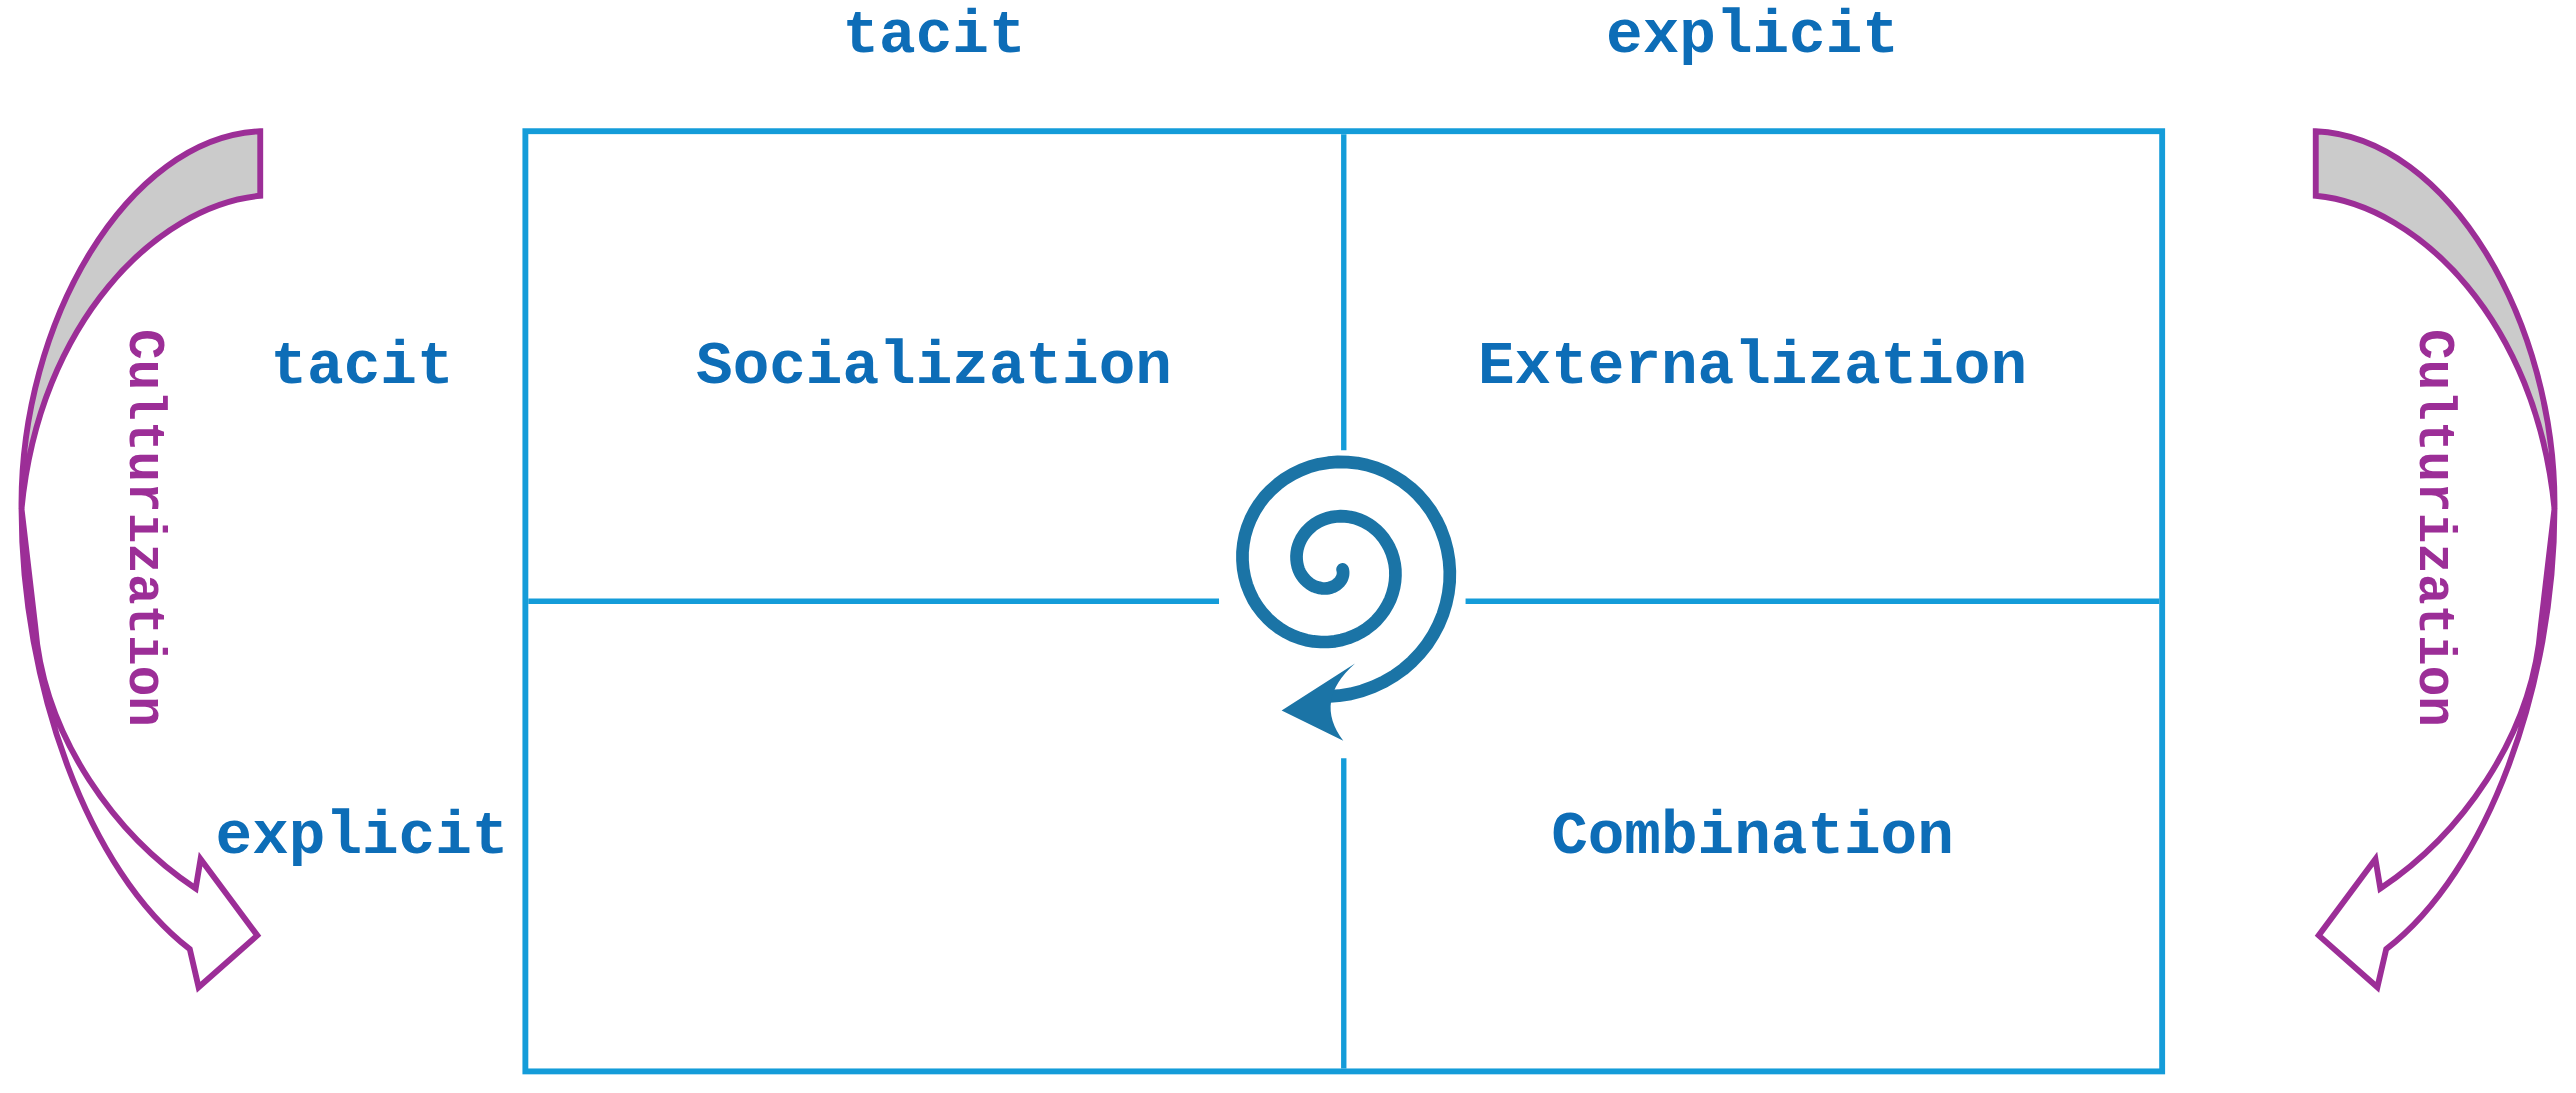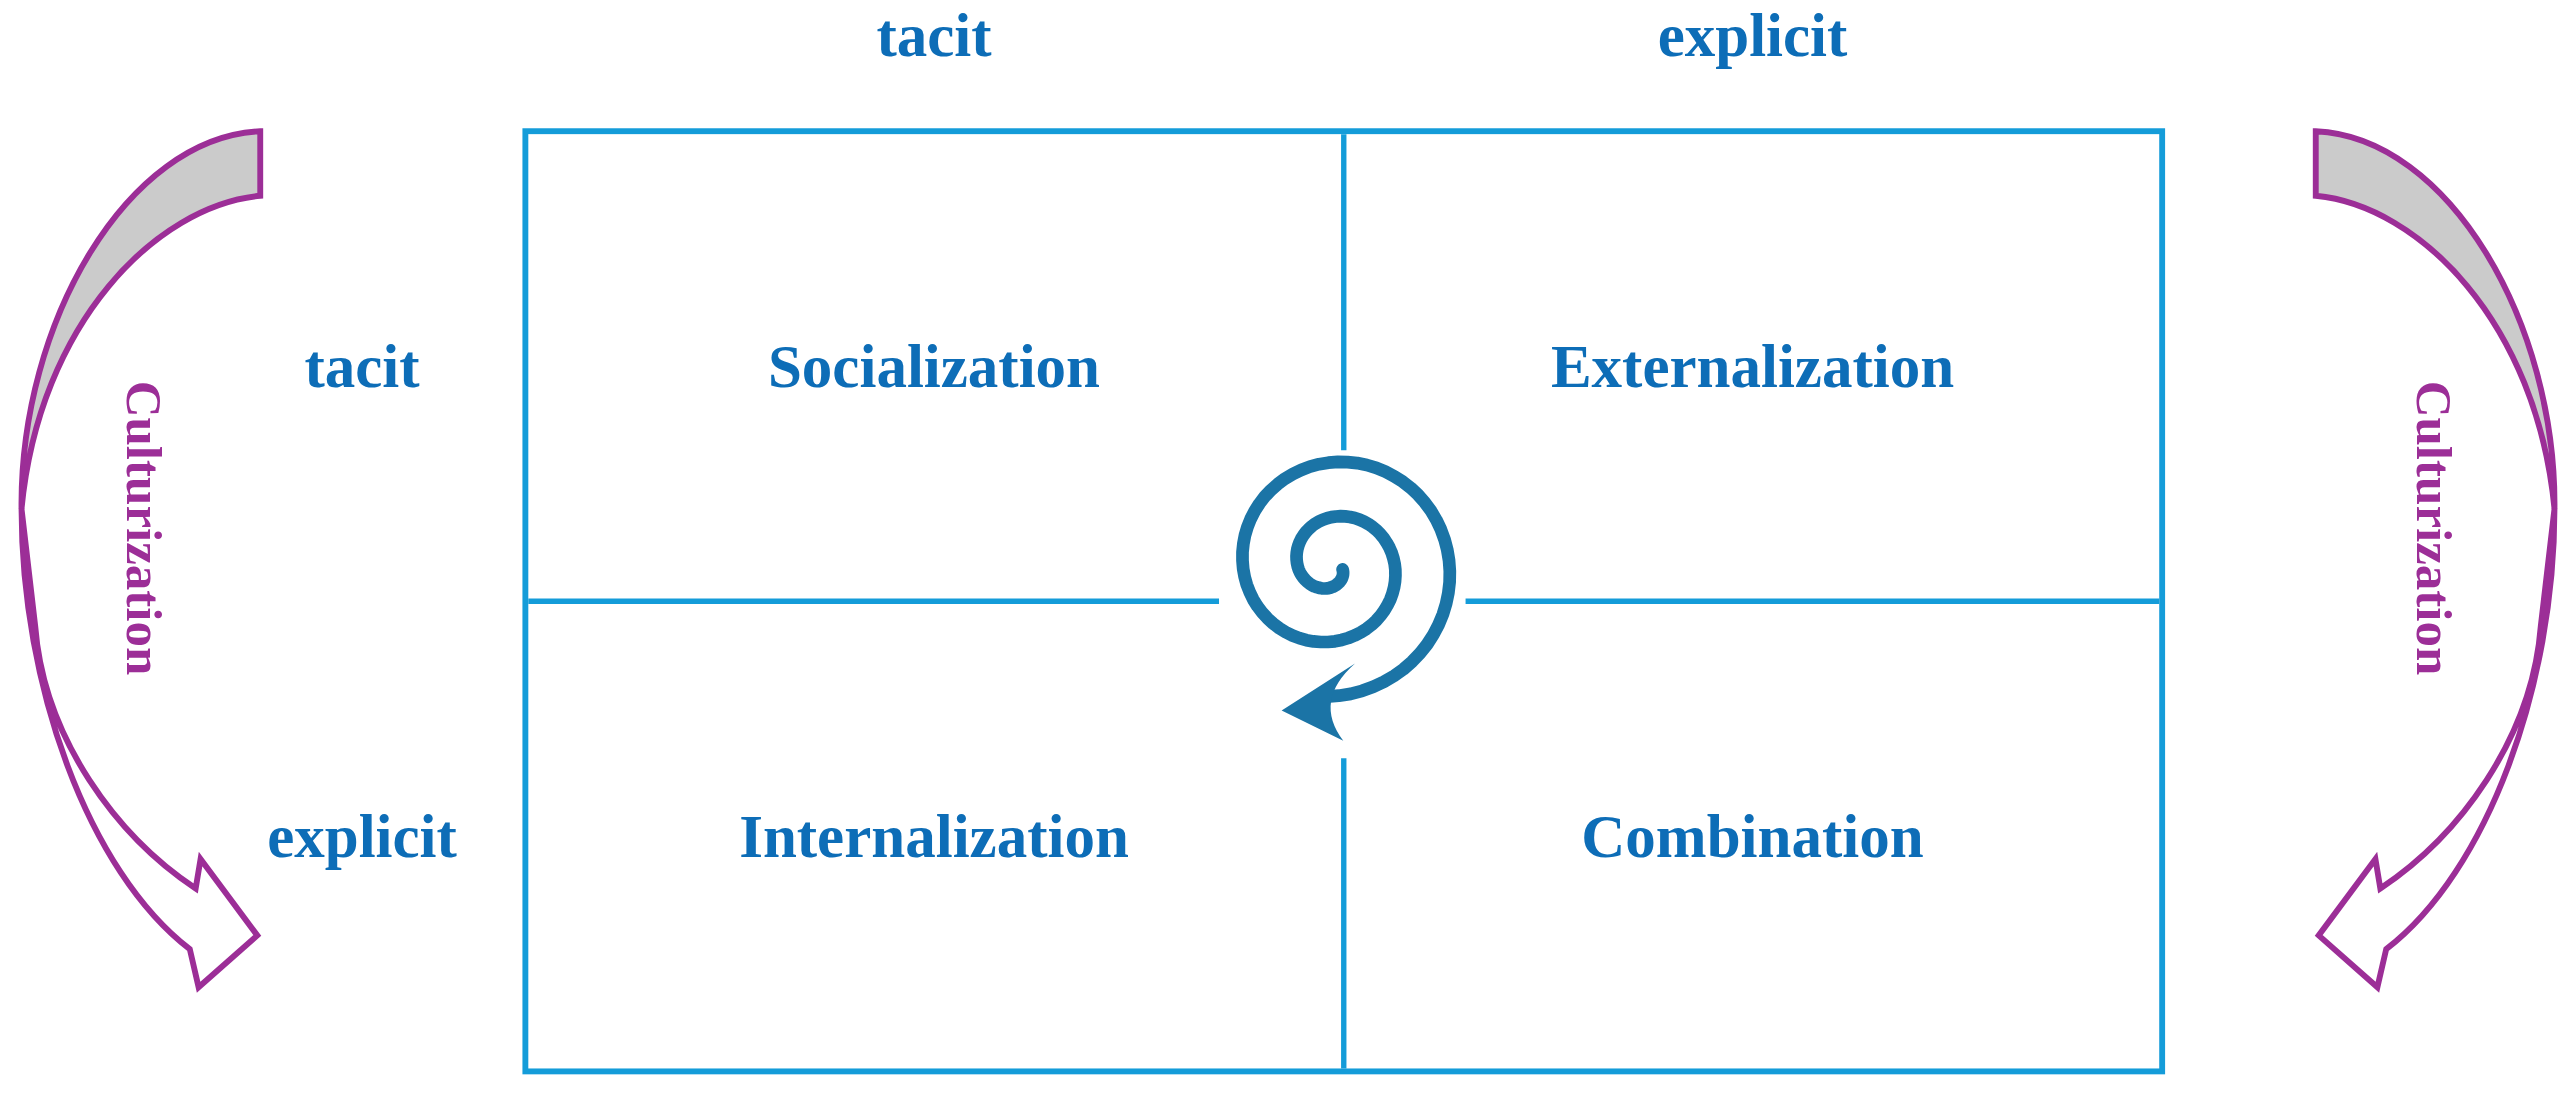--- a/index.html
+++ b/index.html
@@ -1,20 +1,20 @@
 <!DOCTYPE html>
 <html style="--label_blue: #0D6DB7; --matrix_border_blue: #149CD9; --spiral_blue: #1B74A6; --culturization_purple: #9C2E97; --arrow_gray_fill: #CBCBCB; --background: #FFFFFF;"><head>
 <meta charset="utf-8">
 <style>
   html,body{margin:0;padding:0;background:#fff;}
   #canvas{
     position:relative;
     width:2576px;height:1094px;
     background:var(--background,#fff);
-    font-family:Liberation Serif, serif;
+    font-family:Liberation Mono, monospace;
     overflow:hidden;
   }
   #gfx{position:absolute;left:0;top:0;width:2576px;height:1094px;}
   .grid-stroke{stroke:var(--matrix_border_blue);fill:none;}
   .spiral-stroke{stroke:var(--spiral_blue);fill:none;stroke-linecap:round;stroke-linejoin:round;}
   .spiral-head{fill:var(--spiral_blue);stroke:none;}
   .arc-gray{fill:var(--arrow_gray_fill);stroke:var(--culturization_purple);stroke-width:6;stroke-linejoin:miter;}
   .arc-white{fill:#ffffff;stroke:var(--culturization_purple);stroke-width:6;stroke-linejoin:miter;}
   .lbl{
     position:absolute;display:flex;align-items:center;justify-content:center;
@@ -55,20 +55,19 @@
   </svg>
 
   <div class="lbl" style="left:525px;top:2px;width:818px;height:67px;">tacit</div>
   <div class="lbl" style="left:1343px;top:2px;width:819px;height:67px;">explicit</div>
 
   <div class="lbl" style="left:230px;top:333px;width:264px;height:67px;">tacit</div>
   <div class="lbl" style="left:230px;top:803px;width:264px;height:67px;">explicit</div>
 
   <div class="lbl" style="left:525px;top:333px;width:818px;height:67px;">Socialization</div>
   <div class="lbl" style="left:1343px;top:333px;width:819px;height:67px;text-align:center;">Externalization</div>
-  <div class="lbl" style="left:525px;top:803px;width:818px;height:67px;">Internalization</div>
   <div class="lbl" style="left:1343px;top:803px;width:819px;height:67px;">Combination</div>
 
   <div class="cult" style="left:143px;top:528px;">Culturization</div>
   <div class="cult" style="left:2433px;top:528px;">Culturization</div>
 
 </div>
 
 
 </body></html>

